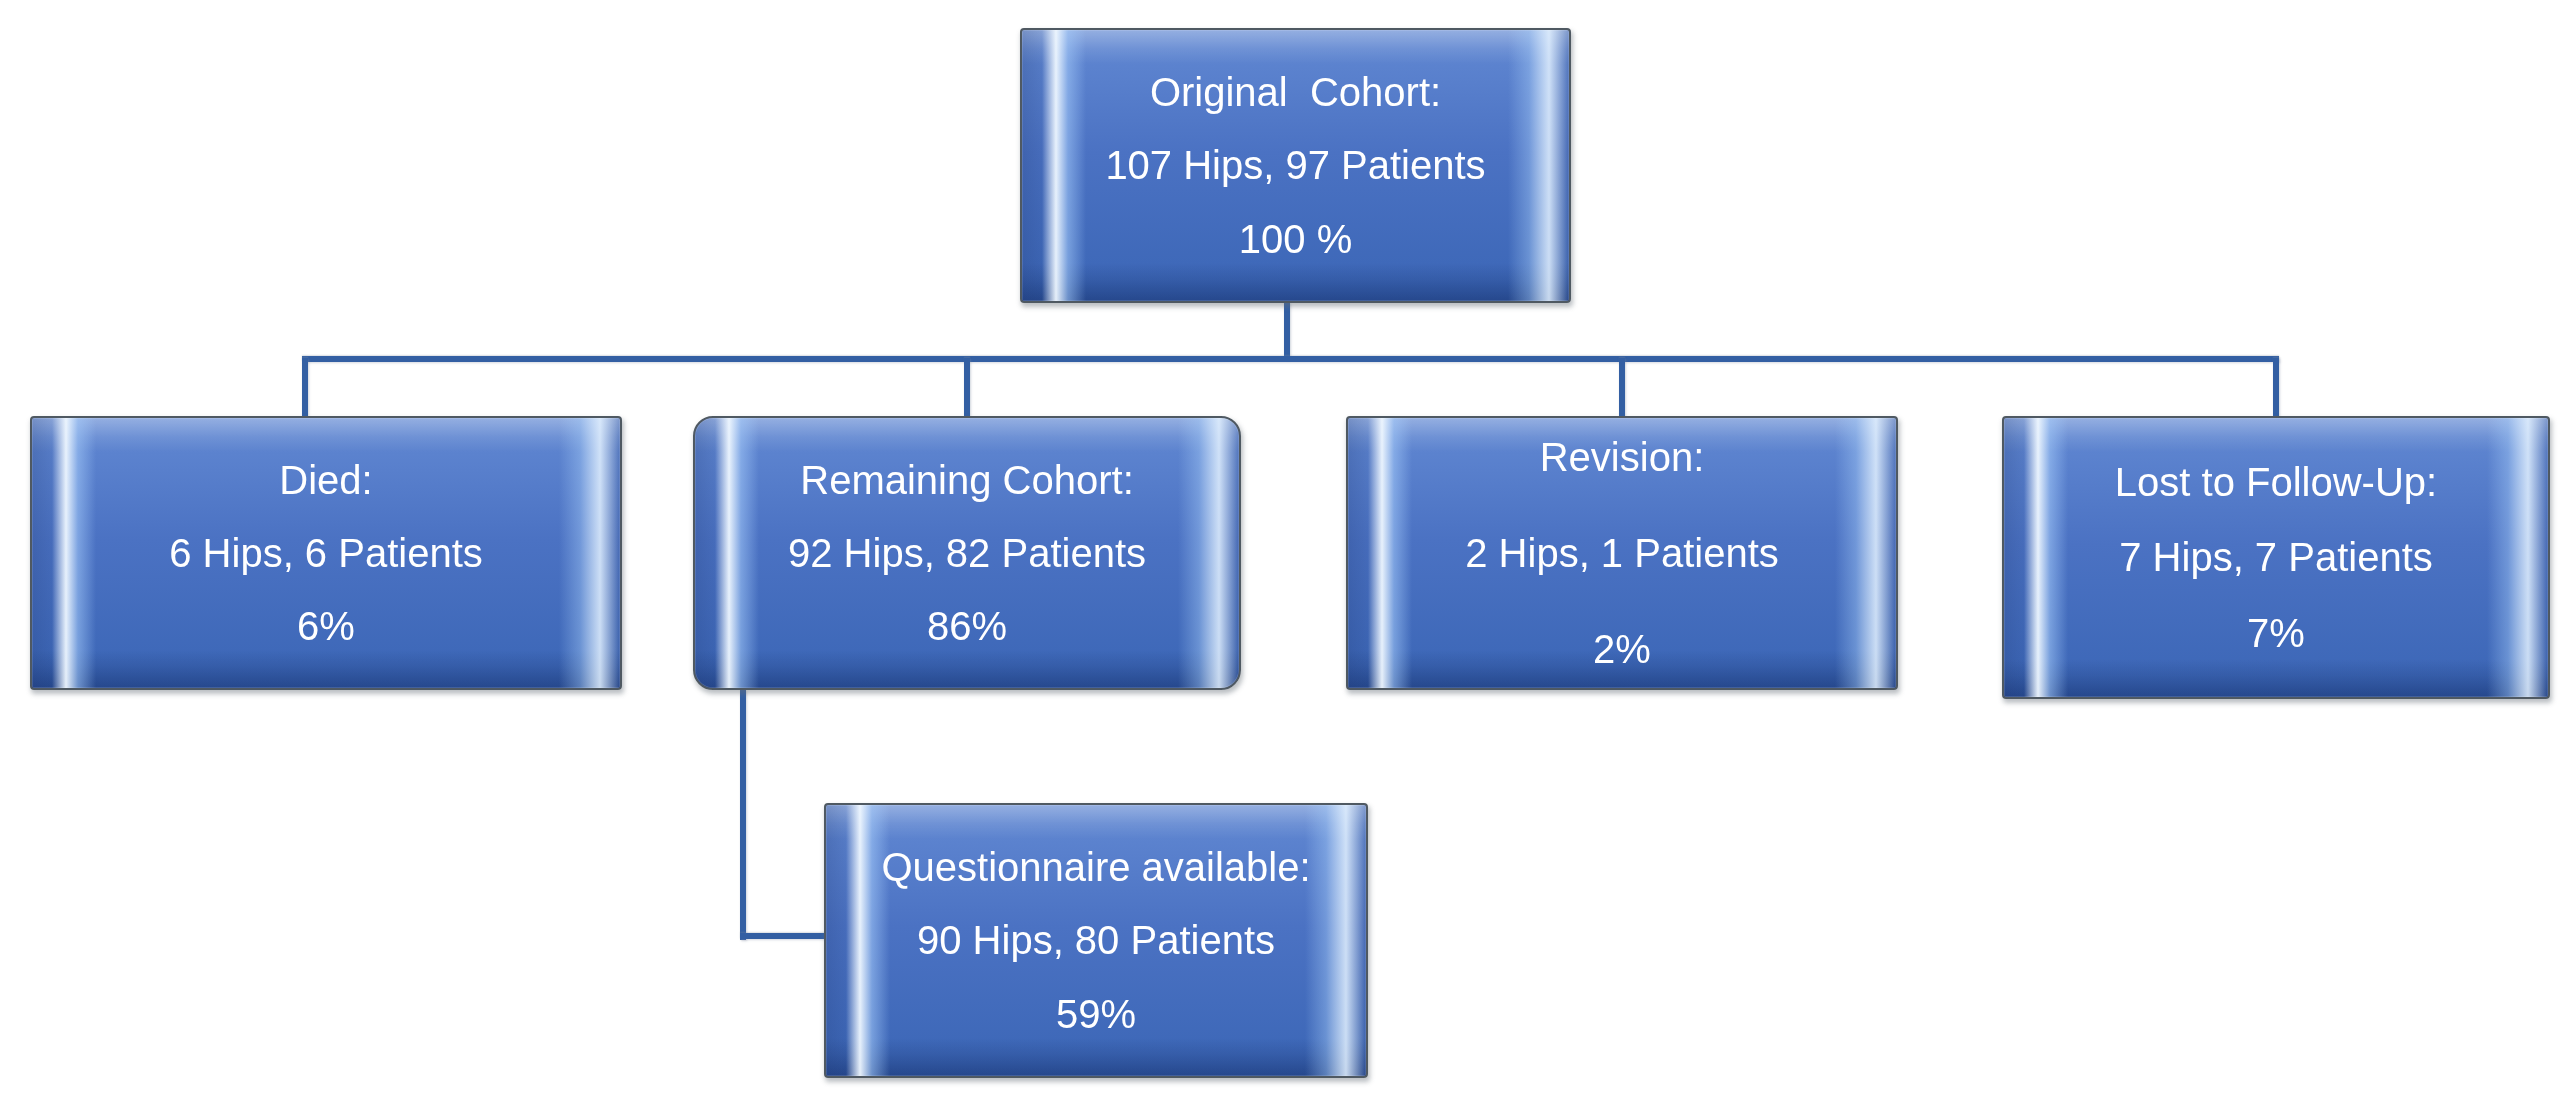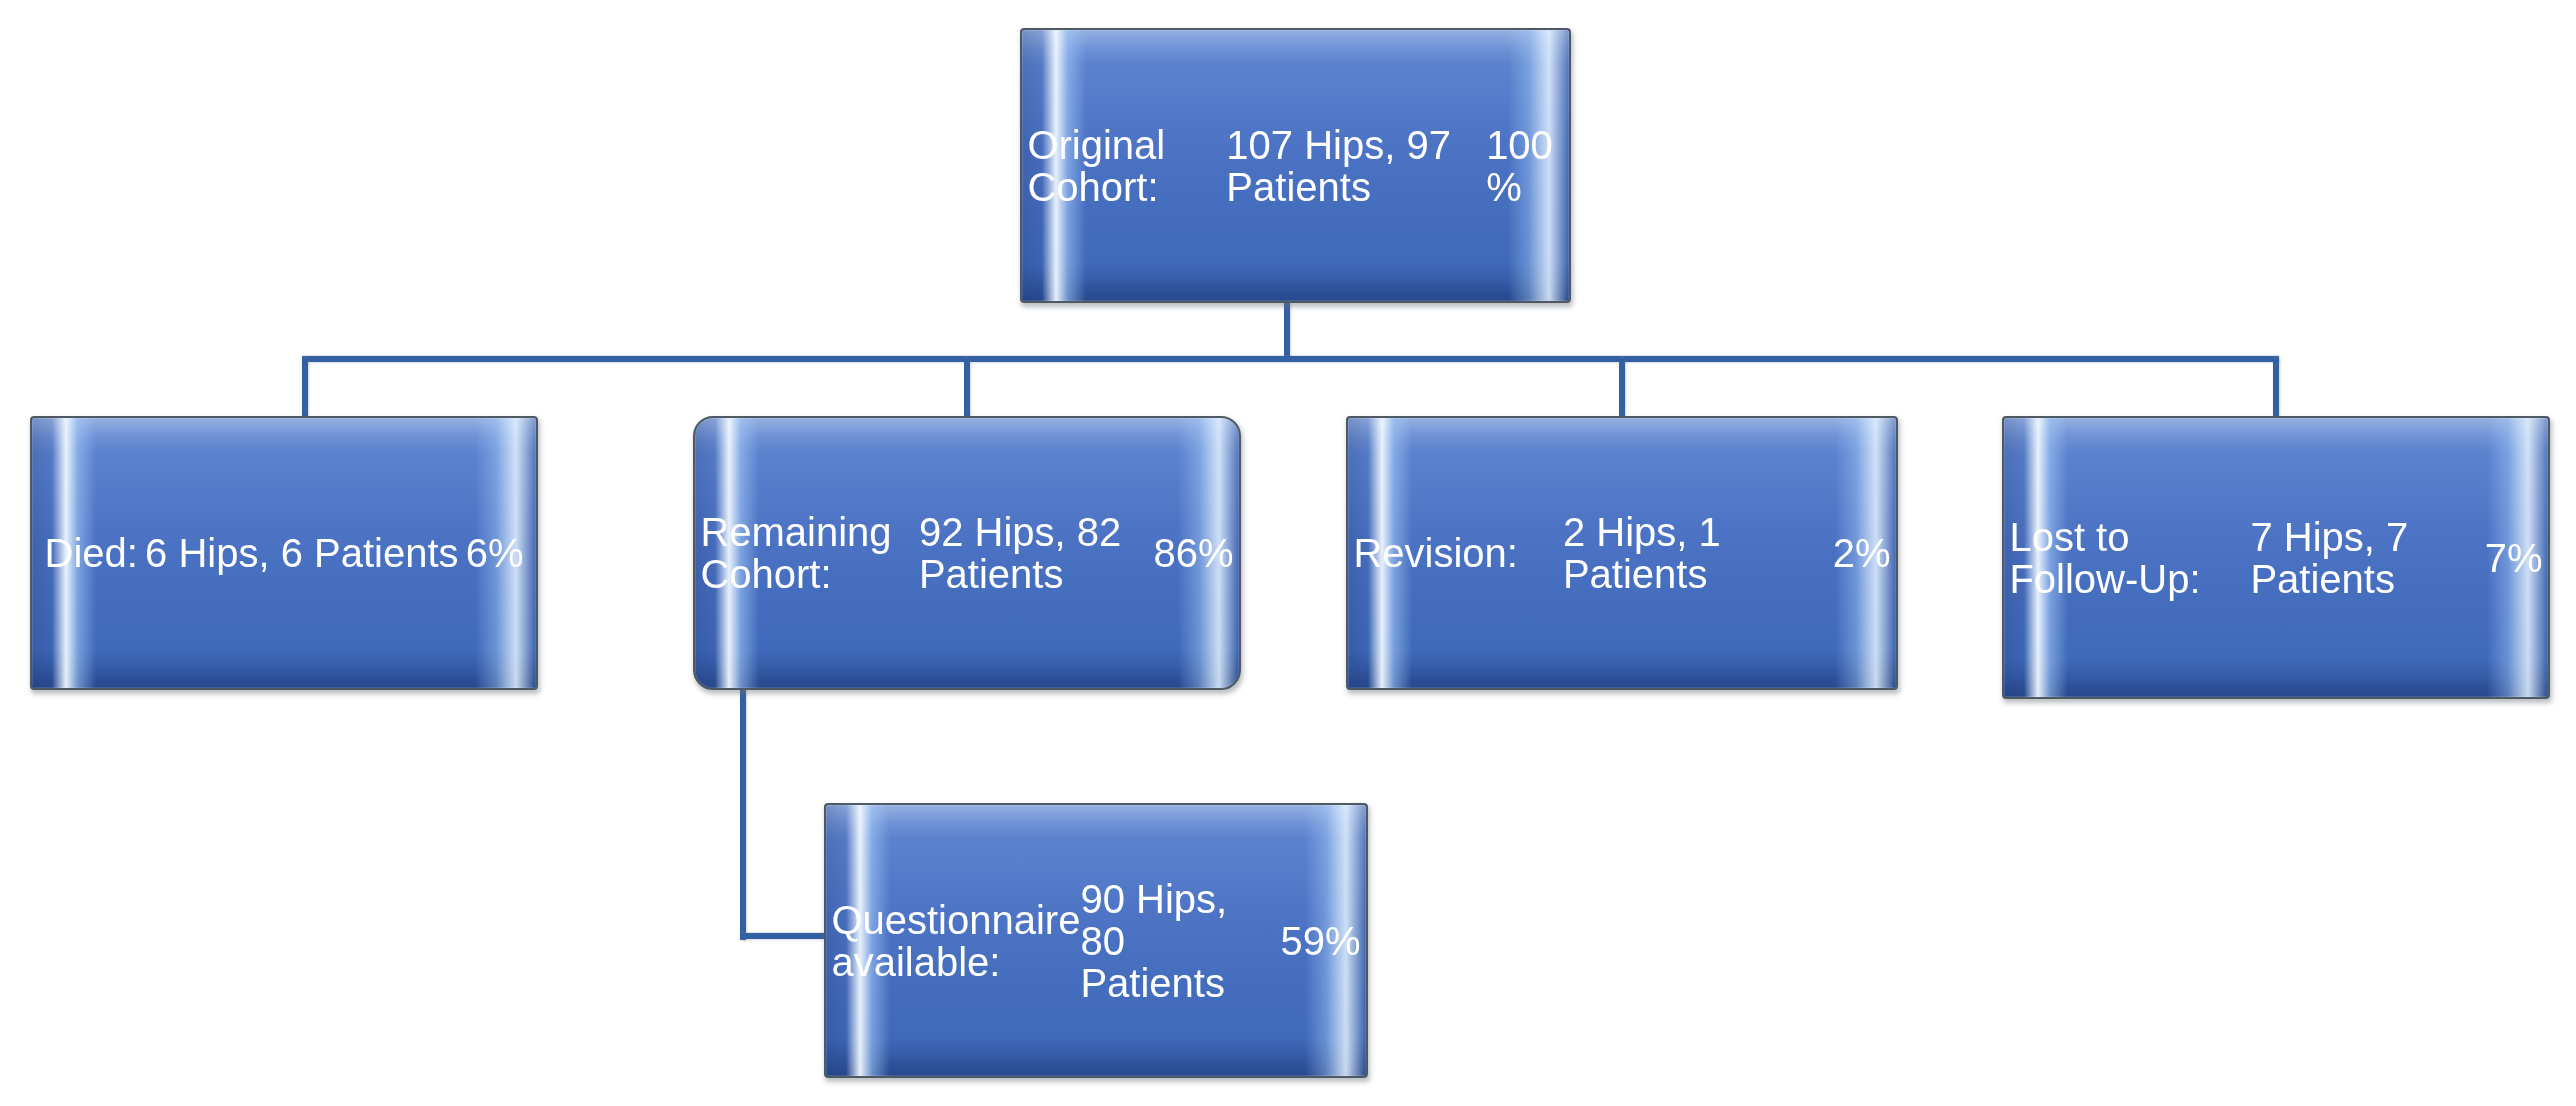--- a/index.html
+++ b/index.html
@@ -23,23 +23,24 @@
     background: var(--background, #fff);
     overflow: hidden;
     font-family: "Liberation Sans", "DejaVu Sans", sans-serif;
   }
   
   .node {
     position: absolute;
     border: 2px solid var(--node-border);
     border-radius: 4px;
     display: flex;
-    flex-direction: row;
+    flex-direction: column;
     justify-content: space-evenly;
     align-items: center;
+    text-align: center;
     padding: 9.4px 5.4px;
     color: var(--text, #fff);
     font-size: 40px;
     line-height: 1.05;
     background:
       
       linear-gradient(90deg, rgba(30,55,115,0.25) 0px, rgba(30,55,115,0.10) 20px,
         rgba(240,248,255,0.95) 34px, rgba(165,203,250,0.55) 46px, rgba(165,203,250,0) 64px),
       
       linear-gradient(270deg, rgba(30,55,115,0.20) 0px, rgba(228,242,255,0.85) 20px,
@@ -52,21 +53,21 @@
         rgba(12,35,90,0) 38px),
       
       linear-gradient(180deg, var(--node-fill-top) 0%, var(--node-fill-mid) 45%, var(--node-fill-bottom) 100%);
     box-shadow:
       inset 0 0 0 0.7px rgba(255,255,255,0.18),
       1.3px 3.4px 5.4px rgba(105,112,122,0.45);
   }
   .node .line { display: block; white-space: pre-wrap; }
   
   #node-original      { left: 1020px; top:   28px; width: 551px; height: 275px; }
-  #node-died          { left:   30px; top:  416px; width: 508px; height: 274px; }
+  #node-died          { left:   30px; top:  416px; width: 592px; height: 274px; }
   #node-remaining     { left: 693px; top:  416px; width: 548px; height: 274px; border-radius: 20px; }
   #node-revision      { left: 1346px; top:  416px; width: 552px; height: 274px; gap: 45px; }
   #node-lost          { left: 2002px; top:  416px; width: 548px; height: 283px; }
   #node-questionnaire { left: 824px; top: 803px; width: 544px; height: 275px; }
   
   .edge {
     position: absolute;
     background: var(--connector);
     box-shadow: 0 -1.3px 1.3px rgba(130,140,160,0.28), 1.3px 1.3px 2px rgba(130,140,160,0.28);
   }

